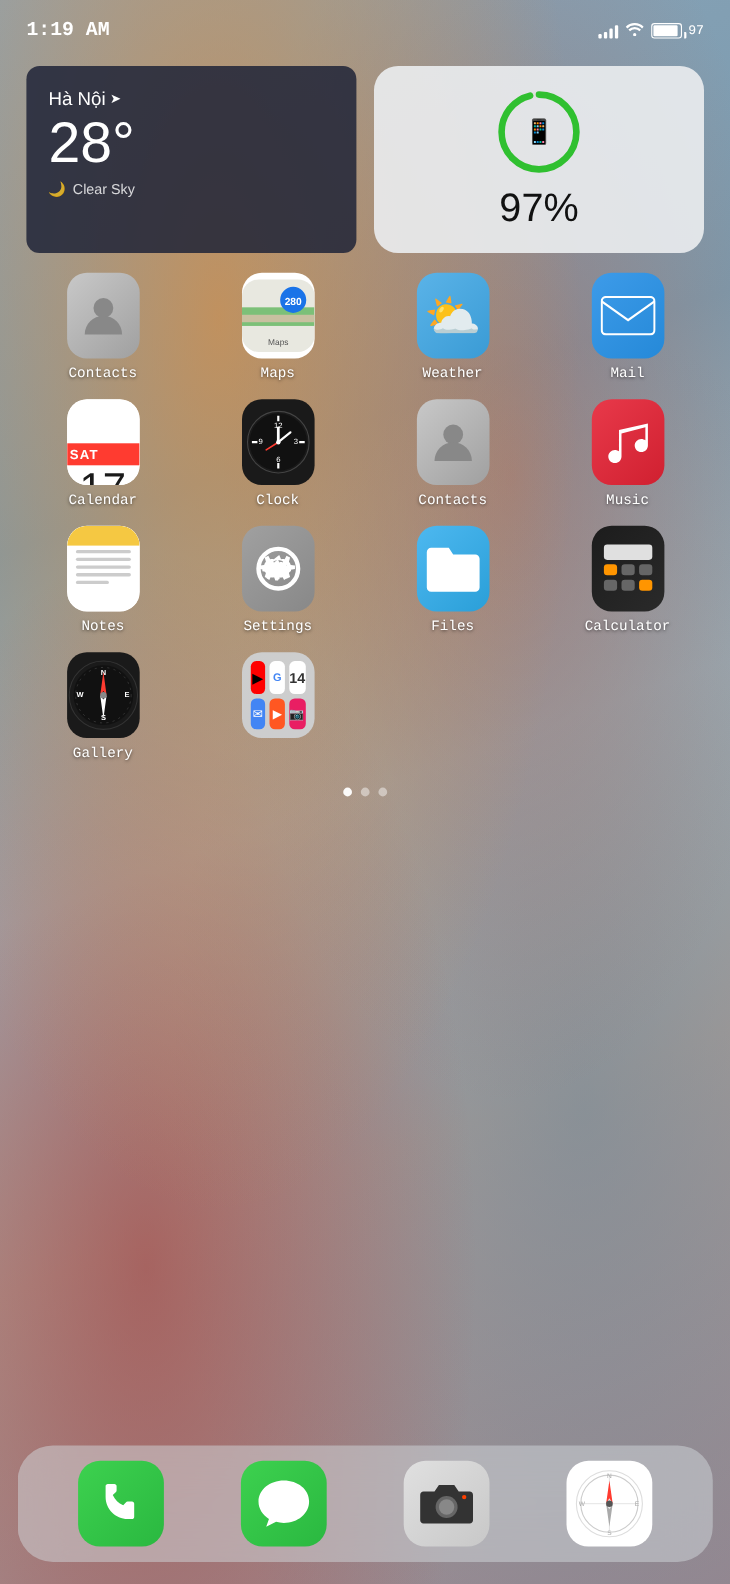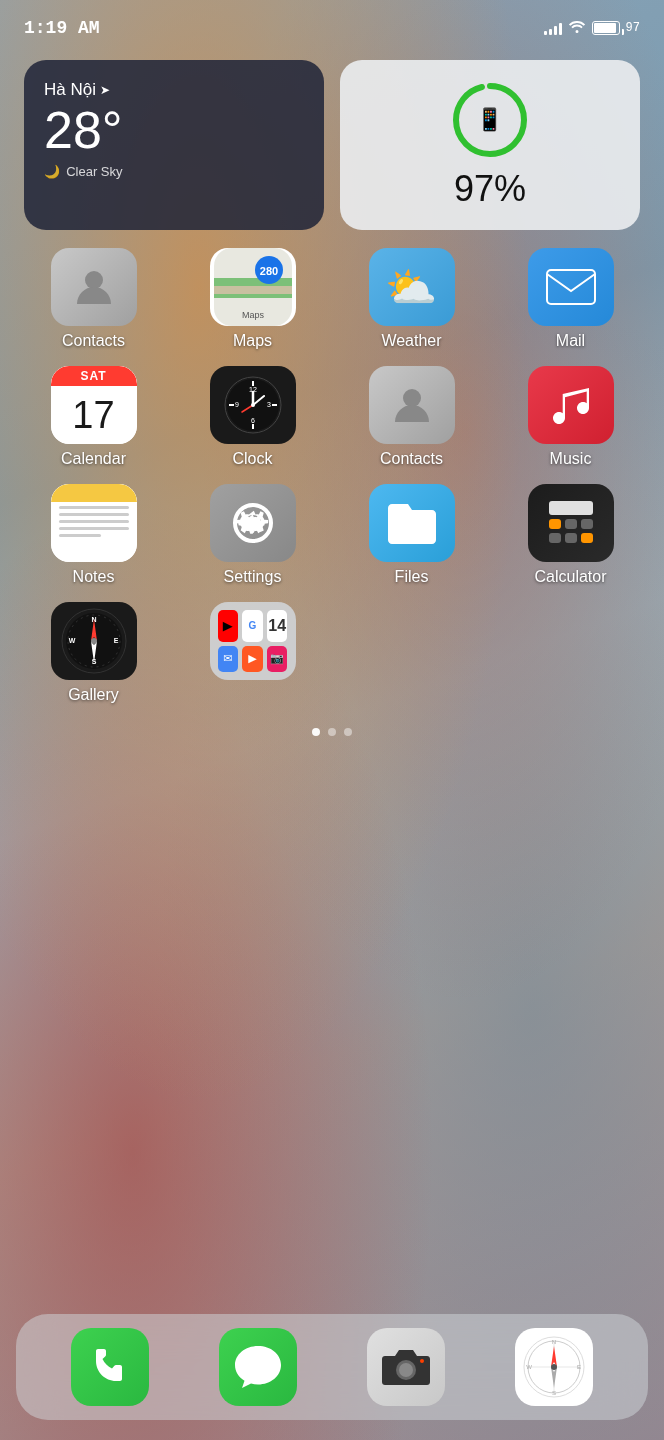--- a/index.html
+++ b/index.html
@@ -102,21 +102,21 @@
     .widgets-row {
       display: flex;
       gap: 16px;
       padding: 16px 24px 8px;
     }
 
     
     .weather-widget {
       flex: 1;
       background: rgba(30, 35, 55, 0.85);
-      border-radius: 22px;
+      border-radius: 12px;
       padding: 20px;
       color: white;
       min-height: 160px;
     }
     .weather-city {
       display: flex;
       align-items: center;
       gap: 4px;
       font-size: 17px;
       font-weight: 500;
@@ -186,35 +186,36 @@
       row-gap: 16px;
     }
     .app-item {
       display: flex;
       flex-direction: column;
       align-items: center;
       gap: 6px;
       cursor: pointer;
     }
     .app-icon {
-      width: 86px;
+      width: 66px;
       height: 78px;
       border-radius: 18px;
       display: flex;
       align-items: center;
       justify-content: center;
       font-size: 36px;
       overflow: hidden;
       position: relative;
     }
     .app-label {
-      font-size: 16px;
+      font-size: 13px;
       color: white;
       text-shadow: 0 1px 3px rgba(0,0,0,0.6);
       text-align: center;
+      font-family: Liberation Mono, monospace;
     }
 
     
     .icon-contacts { background: linear-gradient(135deg, #c8c8c8 0%, #a0a0a0 100%); }
     .icon-gallery { background: white; }
     .icon-playstore { background: linear-gradient(135deg, #1a98d5 0%, #0d7bbf 100%); }
     .icon-maps { background: white; }
     .icon-weather { background: linear-gradient(135deg, #5ab3e8 0%, #3a9bd5 100%); }
     .icon-mail { background: linear-gradient(135deg, #3d9be9 0%, #2589d8 100%); }
     .icon-calendar { background: white; }
@@ -282,25 +283,26 @@
       height: 100%;
       display: flex;
       flex-direction: column;
       background: white;
       border-radius: 18px;
       overflow: hidden;
     }
     .cal-header {
       background: #ff3b30;
       color: white;
-      text-align: center;
+      text-align: left;
       font-size: 12px;
       font-weight: 600;
       padding: 3px;
       letter-spacing: 1px;
+      margin-top: 40px;
     }
     .cal-date {
       font-size: 38px;
       font-weight: 200;
       color: #1a1a1a;
       text-align: center;
       flex: 1;
       display: flex;
       align-items: center;
       justify-content: center;
@@ -567,21 +569,21 @@
           </svg>
         </div>
         <span class="app-label">Gallery</span>
       </div>
 
       <div class="app-item">
         <div class="app-icon icon-folder" style="padding:0; overflow:hidden; background: rgba(210,215,220,0.85);">
           <div style="width:100%; height:100%; padding:8px; display:grid; grid-template-columns: repeat(3,1fr); gap:4px; border-radius:18px;">
             <div style="background:#f00; border-radius:5px; display:flex; align-items:center; justify-content:center; font-size:13px;">▶</div>
             <div style="background:white; border-radius:5px; display:flex; align-items:center; justify-content:center; font-size:10px; color:#4285f4; font-weight:bold;">G</div>
-            <div style="background:white; border-radius:5px; display:flex; align-items:center; justify-content:center; font-size:16px; color:#333; font-weight:bold;text-align:center;">14</div>
+            <div style="background:white; border-radius:5px; display:flex; align-items:center; justify-content:center; font-size:13px; color:#333; font-weight:bold;text-align:center;">14</div>
             <div style="background:#4285f4; border-radius:5px; display:flex; align-items:center; justify-content:center; font-size:11px; color:white;">✉</div>
             <div style="background:#ff5722; border-radius:5px; display:flex; align-items:center; justify-content:center; font-size:11px; color:white;">▶</div>
             <div style="background:#e91e63; border-radius:5px; display:flex; align-items:center; justify-content:center; font-size:11px; color:white;">📷</div>
           </div>
         </div>
         <span class="app-label"></span>
       </div>
 
     </div>
   </div>

